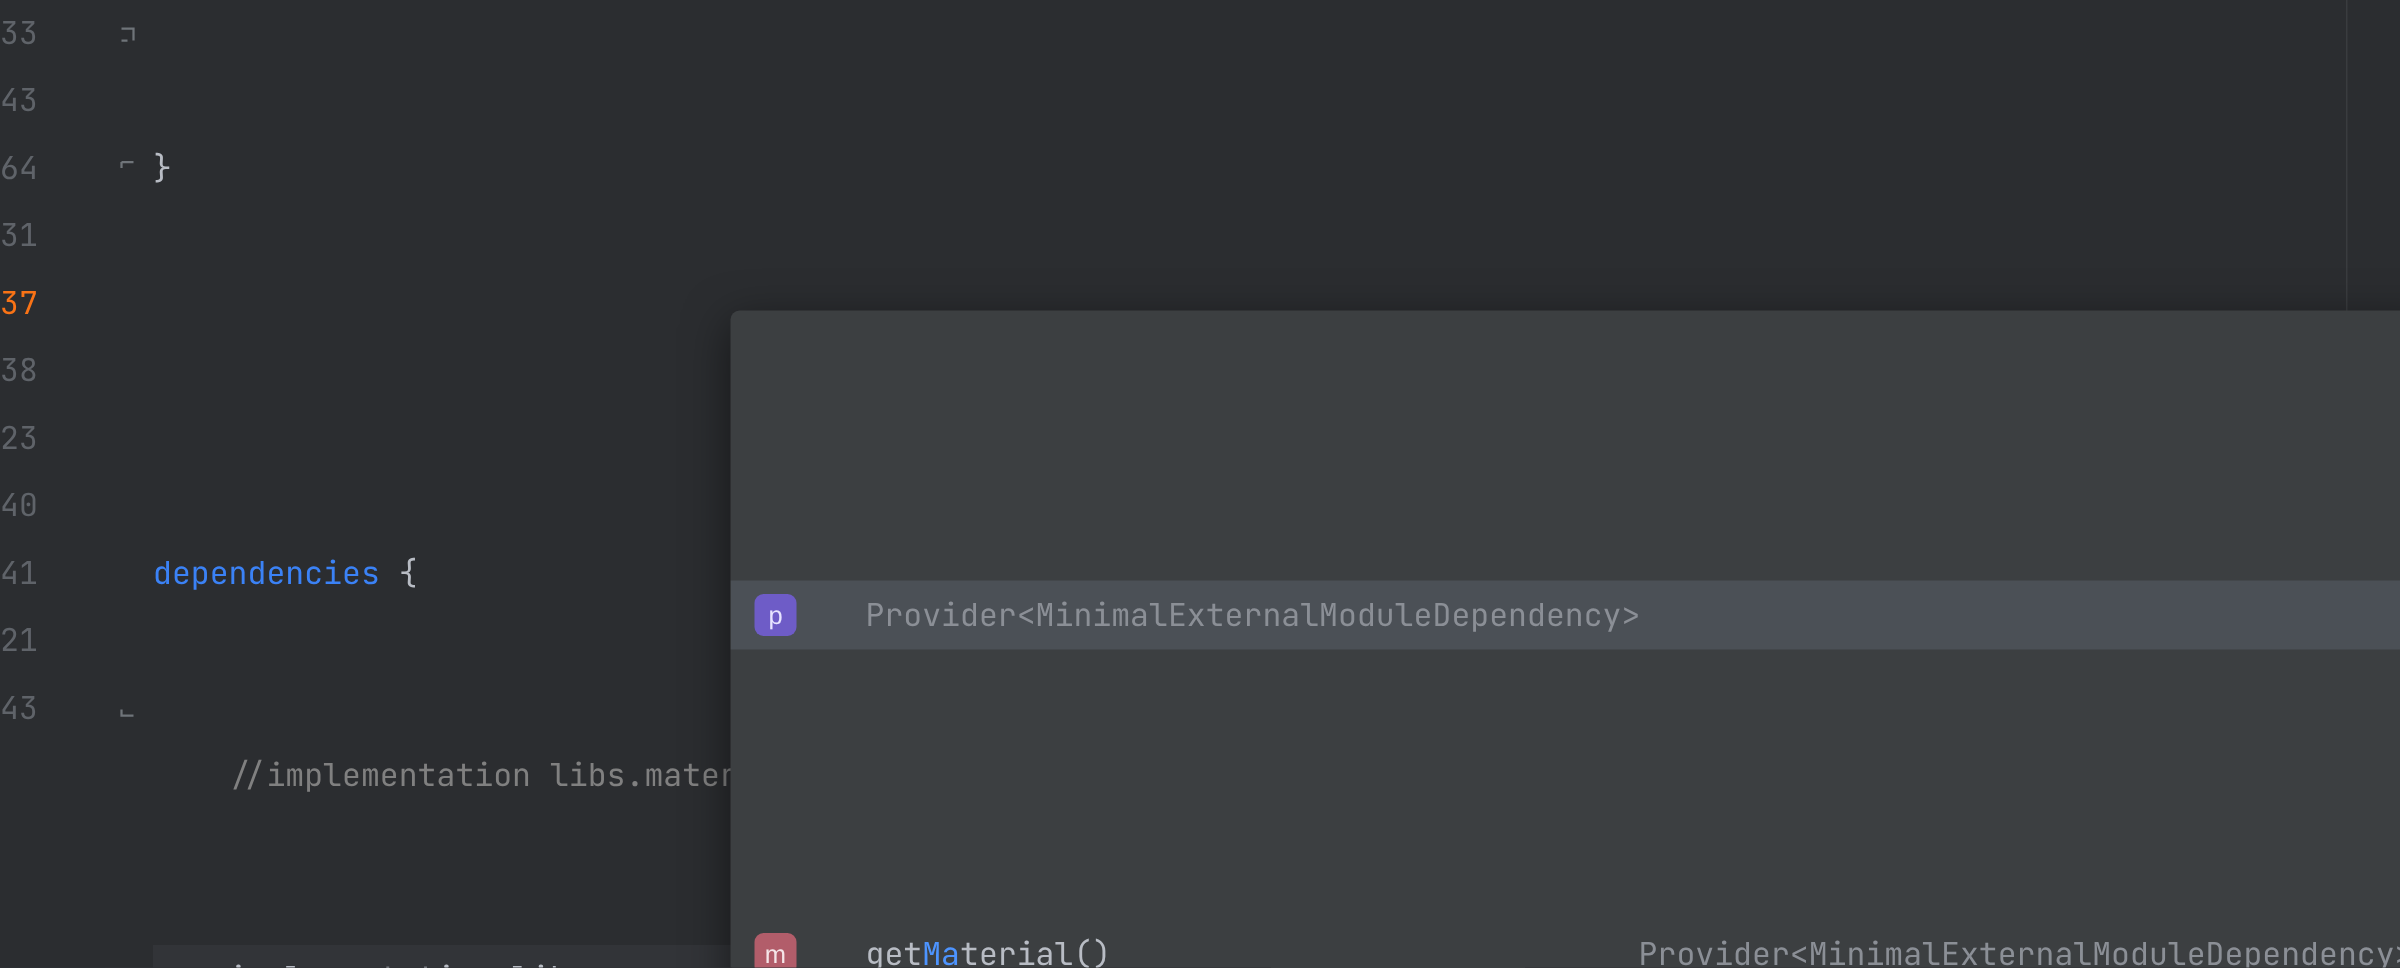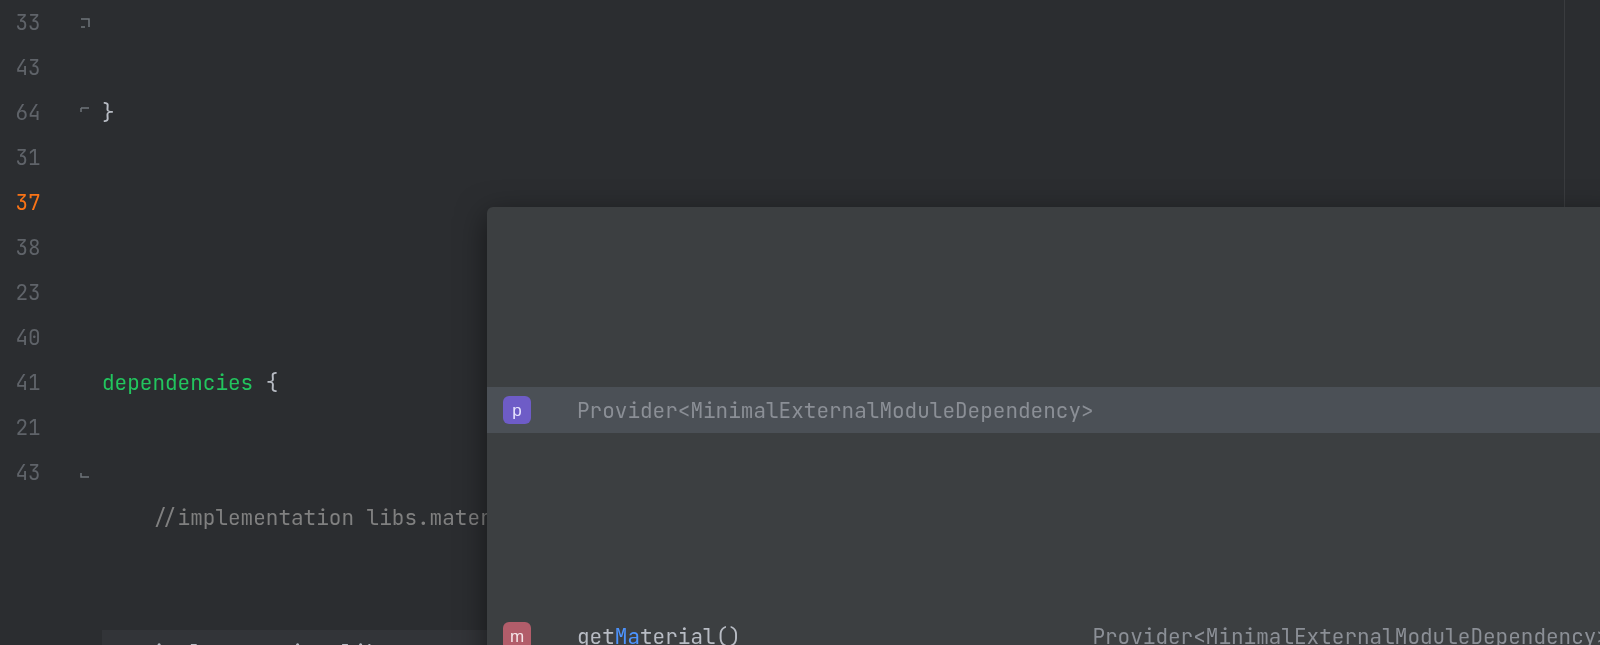--- a/index.html
+++ b/index.html
@@ -15,21 +15,21 @@
   .editor {
     display: flex;
     width: 100%;
     height: 100%;
     position: relative;
   }
   .gutter {
     width: 70px;
     background: #2b2d30;
     color: #5f6369;
-    text-align: center;
+    text-align: left;
     padding-top: 0;
     user-select: none;
     flex-shrink: 0;
   }
   .gutter .ln {
     height: 45px;
     line-height: 45px;
     padding-right: 14px;
     font-size: 21px;
   }
@@ -56,21 +56,21 @@
     flex: 1;
     position: relative;
     line-height: 45px;
     white-space: pre;
   }
   .code .row {
     height: 45px;
     line-height: 45px;
     position: relative;
   }
-  .tok-keyword { color: #22c55e; } 
+  .tok-keyword { color: #3b82f6; } 
   .tok-comment { color: #808080; }
   .tok-brace { color: #b8bcc4; }
   .tok-ident { color: #b8bcc4; }
   .caret-line {
     background: #323438;
   }
 
   
   .popup {
     position: absolute;

